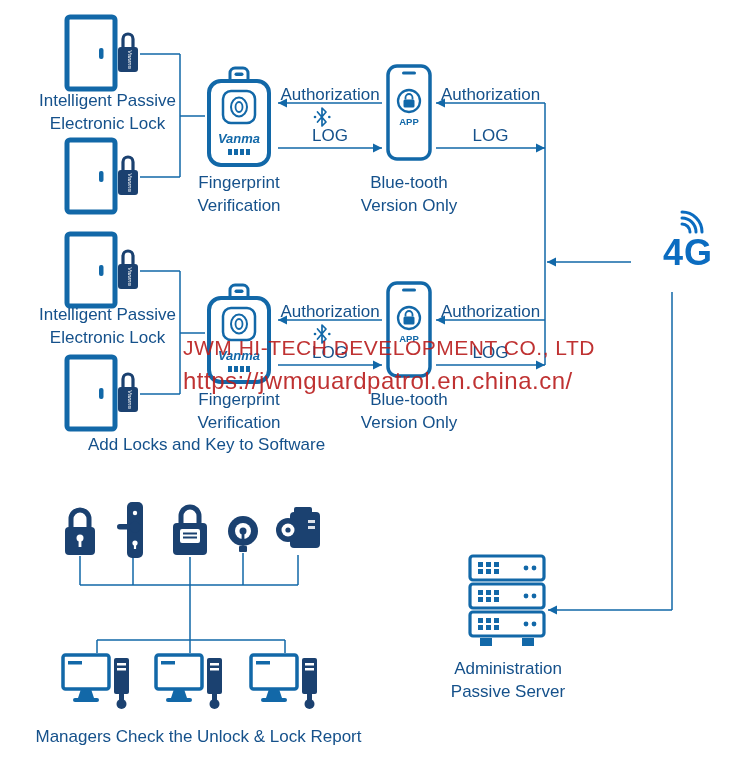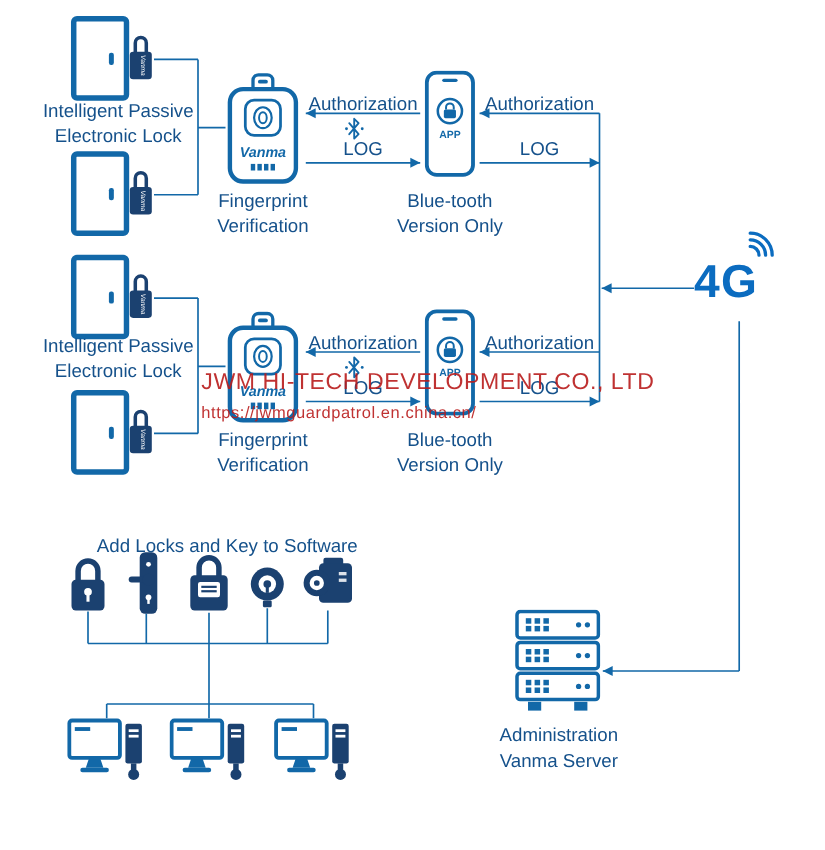--- a/index.html
+++ b/index.html
@@ -1,24 +1,24 @@
 <!DOCTYPE html>
 <html><head>
 <meta charset="utf-8">
 <style>
   * { margin:0; padding:0; box-sizing:border-box; }
   body { font-family:"Liberation Sans", sans-serif; background:#ffffff; }
   .stage { position:relative; width:750px; height:773px; background:#ffffff; overflow:hidden; margin:0 auto; }
   .abs { position:absolute; }
   .lbl { position:absolute; color:#15518b; font-size:17px; line-height:1.35; text-align:center; white-space:pre-line; }
   .lbl.left { text-align:left; white-space:nowrap; }
-  .fourg { position:absolute; color:#0b6cc0; font-weight:800; font-size:42px; letter-spacing:1px; }
+  .fourg { position:absolute; color:#0b6cc0; font-weight:800; font-size:36px; letter-spacing:1px;margin-left:32px; }
   .wm { position:absolute; color:#b91c1c; z-index:6; pointer-events:none; white-space:nowrap; letter-spacing:0.5px; opacity:0.9; }
   .wm.l1 { font-size:21px; }
-  .wm.l2 { font-size:15px; }
+  .wm.l2 { font-size:24px; }
   svg text { font-family:"Liberation Sans", sans-serif; }
 </style>
 </head>
 <body>
 
 <div class="stage">
 
   <svg width="0" height="0" style="position:absolute" aria-hidden="true">
     <defs>
       <symbol id="sym-door" viewBox="0 0 54 78">
@@ -307,20 +307,21 @@
   <div class="lbl" style="left:278px;top:84px;width:104px">Authorization</div>
   <div class="lbl" style="left:278px;top:125px;width:104px">LOG</div>
   <div class="lbl" style="left:436px;top:84px;width:109px">Authorization</div>
   <div class="lbl" style="left:436px;top:125px;width:109px">LOG</div>
 
   <div class="lbl" style="left:278px;top:301px;width:104px">Authorization</div>
   <div class="lbl" style="left:278px;top:342px;width:104px">LOG</div>
   <div class="lbl" style="left:436px;top:301px;width:109px">Authorization</div>
   <div class="lbl" style="left:436px;top:342px;width:109px">LOG</div>
 
-  <div class="lbl left" style="left:88px;top:486px">Add Locks and Key to Software</div>
+  <div class="lbl left" style="left:88px;top:434px">Add Locks and Key to Software</div>
   <div class="lbl" style="left:447px;top:658px;width:122px">Administration
-Vanma Server</div>
+Passive Server</div>
+  <div class="lbl" style="left:26px;top:726px;width:345px">Managers Check the Unlock &amp; Lock Report</div>
 
   <div class="wm l1" style="left:183px;top:336px">JWM HI-TECH DEVELOPMENT CO., LTD</div>
   <div class="wm l2" style="left:183px;top:367px">https://jwmguardpatrol.en.china.cn/</div>
 
 </div>
 
 </body></html>

